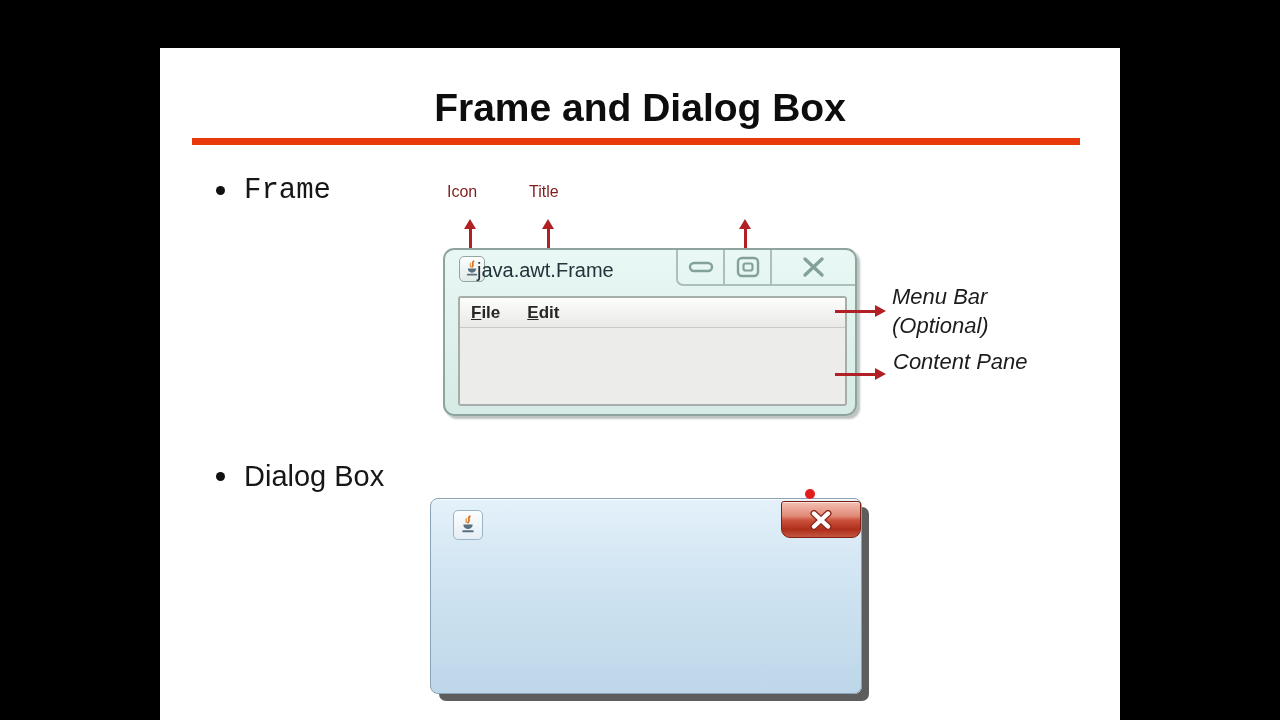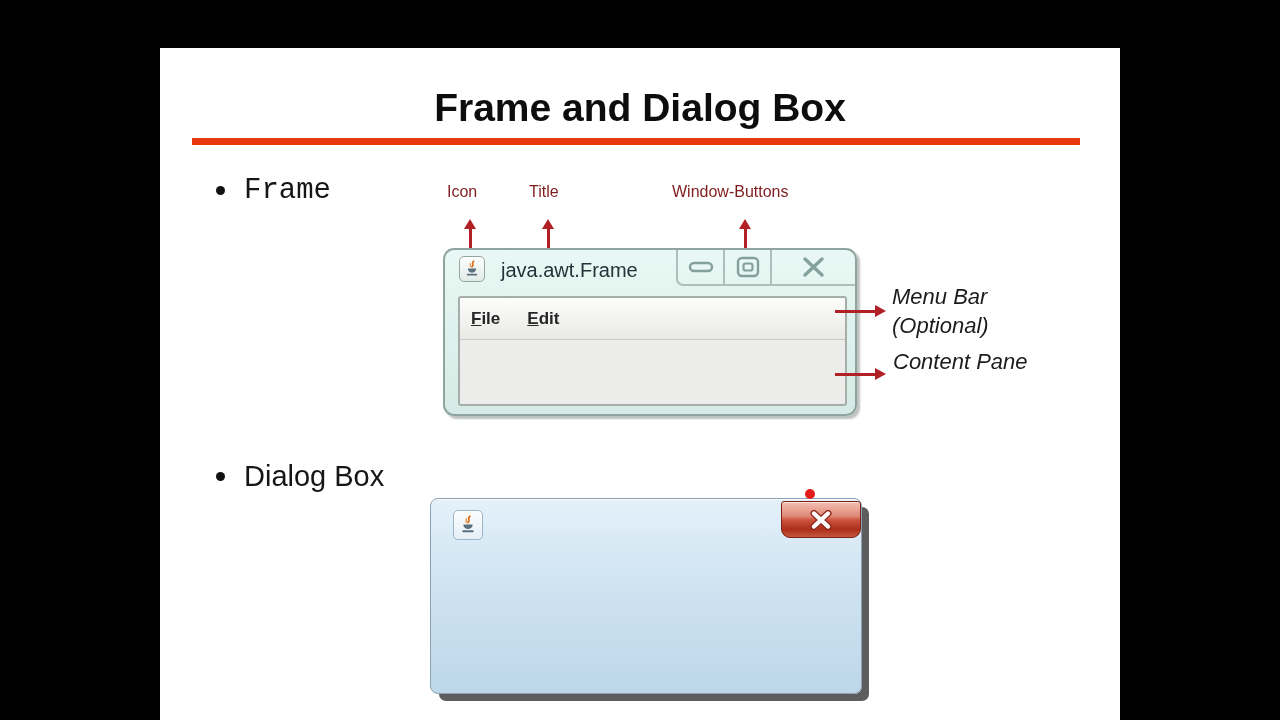--- a/index.html
+++ b/index.html
@@ -44,30 +44,30 @@
   #arrow-contentpane { left:675px; top:320px; width:51px; z-index:5; }
 
   
   .awt-frame { position:absolute; left:283px; top:200px; width:414px; height:168px;
       background:linear-gradient(180deg,#e9f8f4 0%, #ddf0eb 60%, #d6ebe5 100%);
       border:2px solid #8fa49f; border-radius:11px;
       box-shadow:3px 3px 2px rgba(110,120,118,0.45); }
   .awt-icon { position:absolute; left:14px; top:6px; width:26px; height:26px;
       background:linear-gradient(#fdfffe,#e0ebe8); border:1px solid #92a7a3; border-radius:5px;
       display:flex; align-items:center; justify-content:center; }
-  .awt-title { position:absolute; left:56px; top:0; height:40px; line-height:40px;
+  .awt-title { position:absolute; left:32px; top:0; height:40px; line-height:40px;
       font-size:20px; color:#22333a; }
   .awt-buttons { position:absolute; left:231px; top:0; width:179px; height:36px; display:flex;
       border-left:2px solid #abc0bb; border-bottom:2px solid #abc0bb; border-bottom-left-radius:7px; }
   .awt-btn { display:flex; align-items:center; justify-content:center; }
   .awt-btn-min, .awt-btn-max { width:47px; border-right:2px solid #abc0bb; }
   .awt-btn-close { flex:1; }
   .awt-inner { position:absolute; left:13px; top:46px; width:389px; height:110px;
       background:#ececeb; border:2px solid #a6aeaa; border-radius:3px; overflow:hidden; }
-  .awt-menubar { height:42px; background:linear-gradient(#fdfdfc,#e9e9e6); border-bottom:1px solid #c9c9c7;
+  .awt-menubar { height:30px; background:linear-gradient(#fdfdfc,#e9e9e6); border-bottom:1px solid #c9c9c7;
       display:flex; align-items:center; gap:27px; padding-left:11px;
       font-size:17px; font-weight:bold; color:#262626; }
   .awt-menu-item .mn { text-decoration:underline; }
   .awt-content { height:79px; background:#ececea; }
 
   
   .dlg { position:absolute; left:270px; top:450px; width:432px; height:196px;
       background:linear-gradient(180deg,#e4f1fa 0%, #cfe3f1 45%, #bdd7e9 100%);
       border:1px solid #8aa2b5; border-radius:8px;
       box-shadow:8px 8px 0 -1px #5d5d5d, inset 0 1px 0 rgba(255,255,255,0.85); }
@@ -99,21 +99,20 @@
     <div class="slide-title">Frame and Dialog Box</div>
     <div class="title-rule"></div>
 
     <div class="bullet" id="bullet-frame">
       <span class="dot"></span>
       <span>Frame</span>
     </div>
 
     <div class="co-top" id="co-icon">Icon</div>
     <div class="co-top" id="co-title">Title</div>
-    <div class="co-top" id="co-winbtns">Window-Buttons</div>
 
     <div class="arrow-up" id="arrow-icon"></div>
     <div class="arrow-up" id="arrow-title"></div>
     <div class="arrow-up" id="arrow-winbtns"></div>
 
     <div class="awt-frame">
       <div class="awt-icon">
         <svg width="18" height="18" viewBox="0 0 18 18">
           <path d="M10.6 1.2 C7.8 3 11.8 4.4 9 6.8" stroke="#e07020" stroke-width="1.7" fill="none" stroke-linecap="round"></path>
           <path d="M7.6 3.4 C6.2 4.4 8.4 5.2 7.2 6.6" stroke="#e8903a" stroke-width="1.2" fill="none" stroke-linecap="round"></path>

